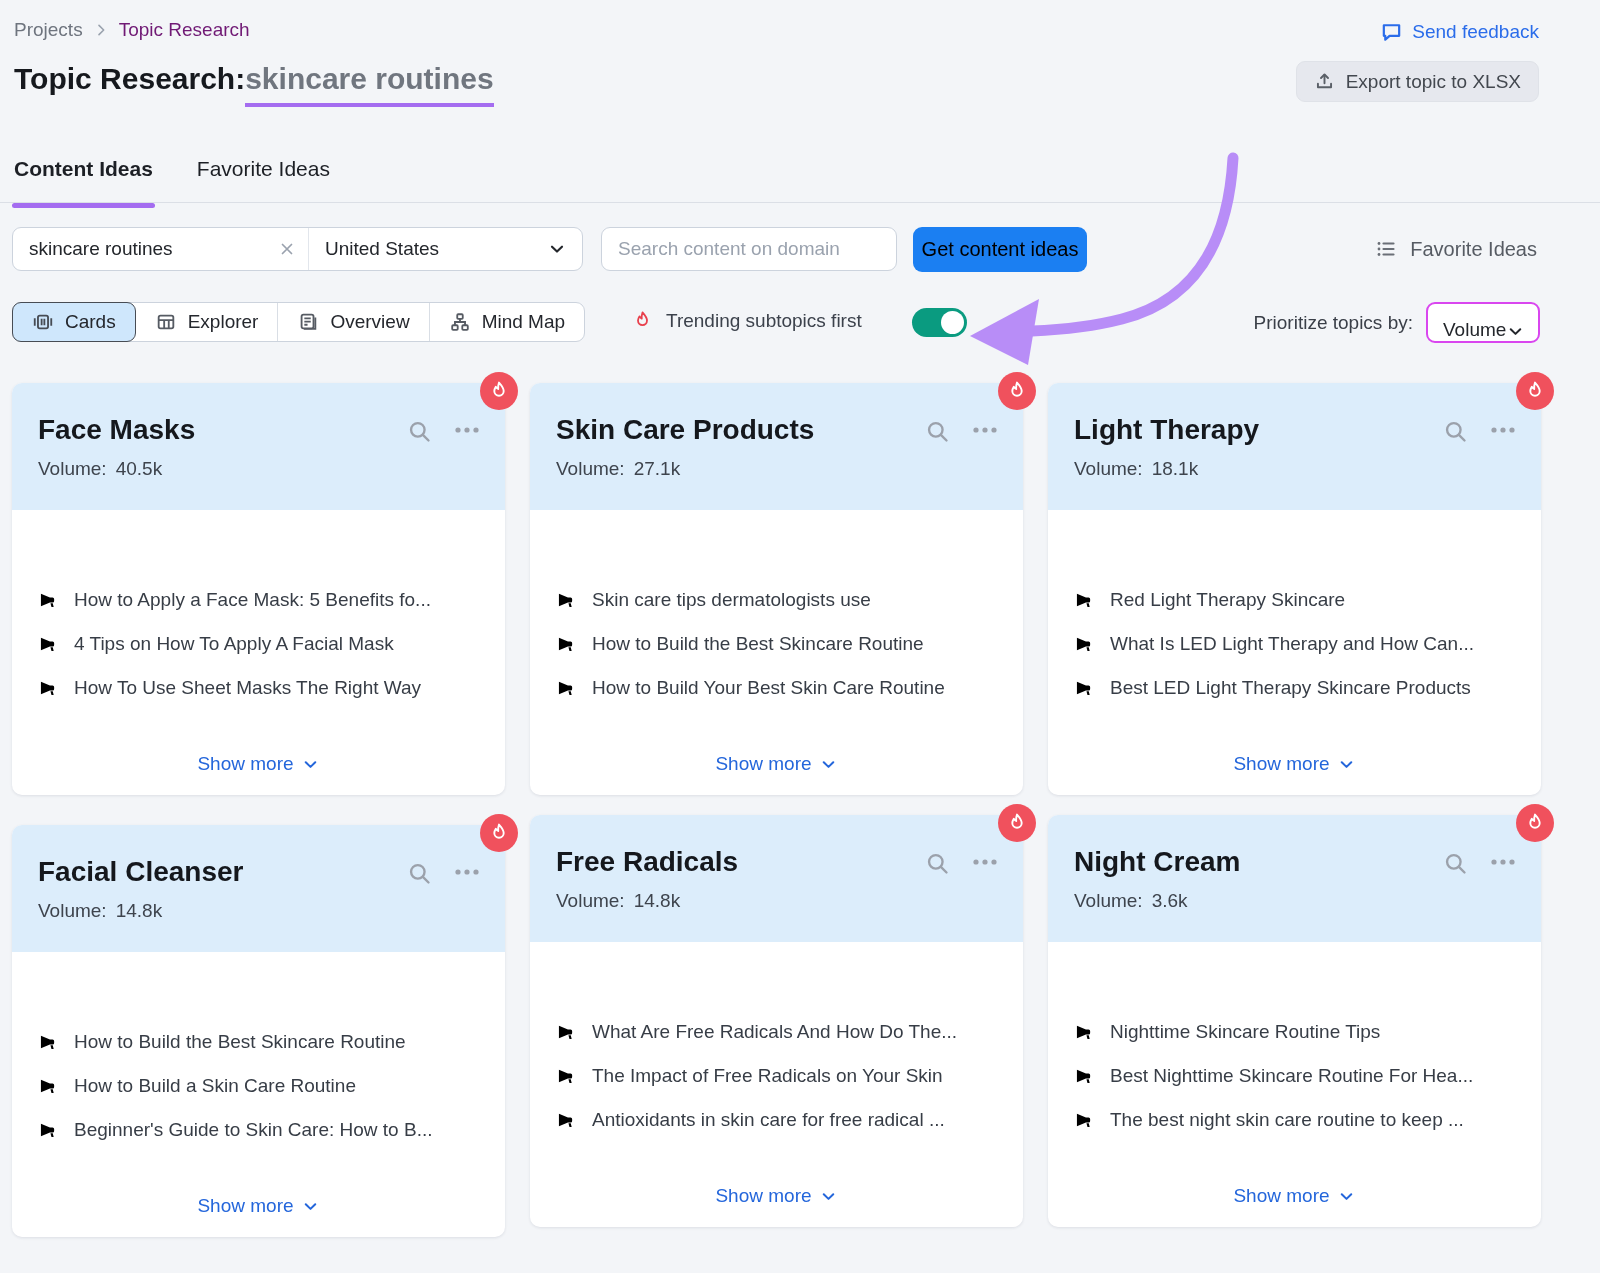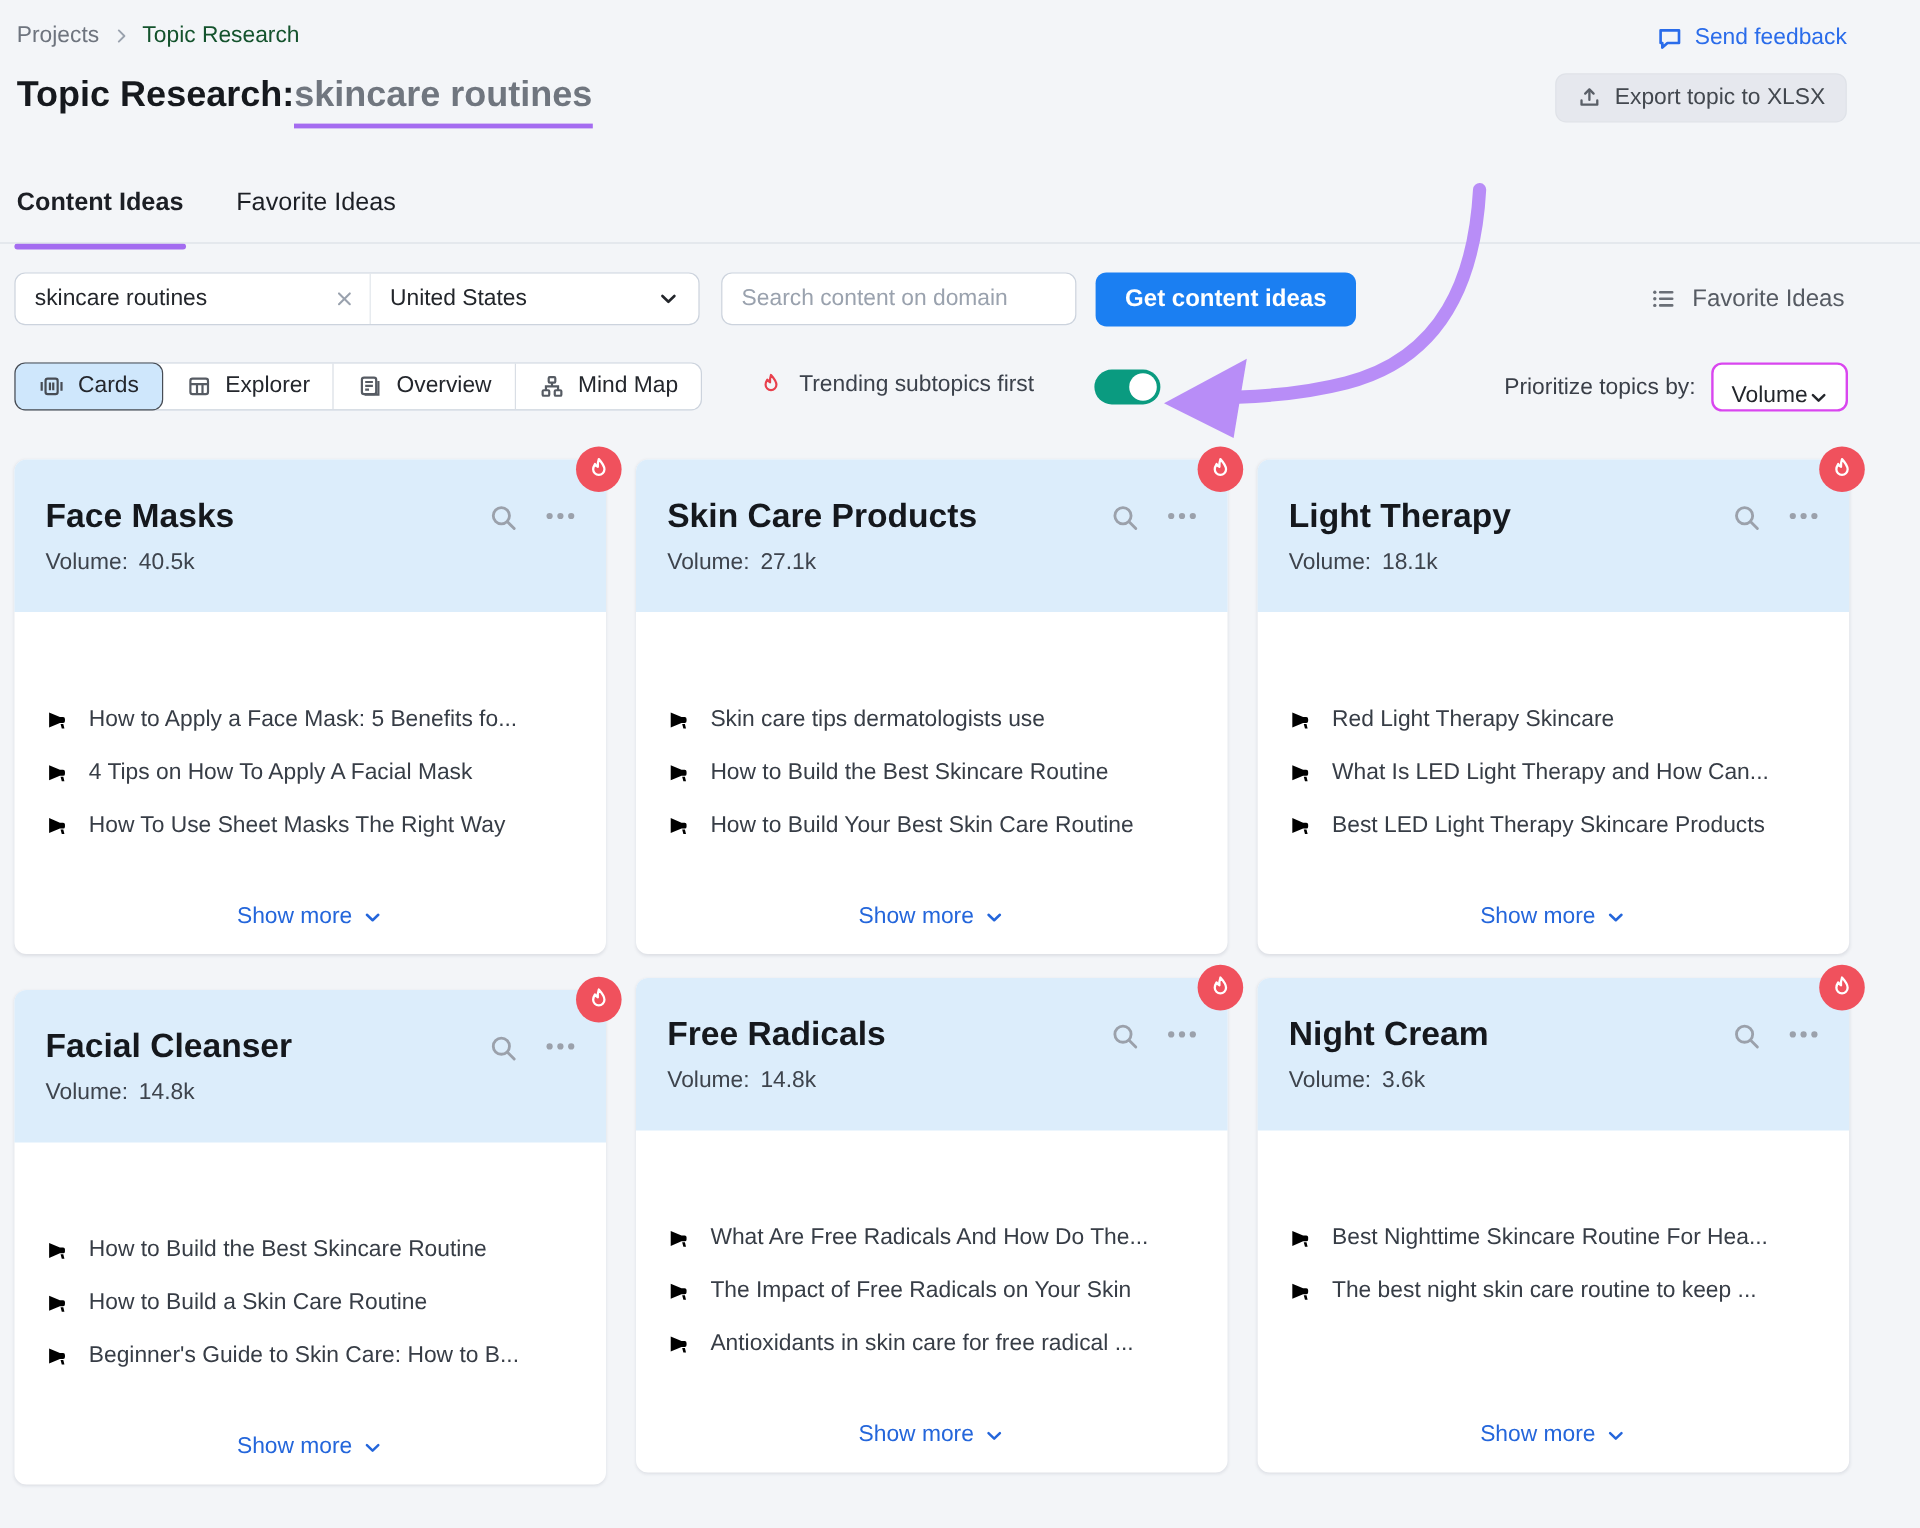--- a/index.html
+++ b/index.html
@@ -7,21 +7,21 @@
   #app {
     position:relative; width:1600px; height:1273px;
     background:#f3f5f8; overflow:hidden;
     font-family:"Liberation Sans", sans-serif; color:#1a1d23;
   }
   svg { display:block; }
 
   
   .breadcrumb { position:absolute; left:14px; top:19px; display:flex; align-items:center; gap:10px; font-size:19px; }
   .breadcrumb .bc-root { color:#6e747e; cursor:pointer; }
-  .breadcrumb .bc-cur  { color:#14532d; }
+  .breadcrumb .bc-cur  { color:#701a75; }
   .send-feedback { position:absolute; top:20px; right:61px; display:flex; align-items:center; gap:9px;
     color:#2a6cea; font-size:19px; cursor:pointer; }
   .export-btn { position:absolute; top:61px; right:61px; height:41px; display:flex; align-items:center; gap:11px;
     background:#e6e8ee; border:1px solid #dfe2e8; border-radius:9px; padding:0 17px; font-size:19px; color:#43484f; cursor:pointer; }
 
   .page-title { position:absolute; left:14px; top:62px; font-size:30px; font-weight:700; color:#16191e; display:flex; }
   .page-title .query { color:#70767f; border-bottom:4px solid #a46cf0; padding-bottom:7px; }
 
   
   .tabs { position:absolute; left:14px; top:157px; display:flex; gap:44px; font-size:21px; }
@@ -36,22 +36,22 @@
   .query-part { flex:0 0 278px; display:flex; align-items:center; padding:0 8px 0 16px; border-right:1px solid #e2e6ec; }
   .query-part input { border:none; outline:none; flex:1; font-size:19px; font-family:inherit; color:#23262b; background:transparent; min-width:0; }
   .clear-x { flex:none; padding:4px; cursor:pointer; }
   .region-part { flex:1; display:flex; align-items:center; justify-content:space-between; padding:0 15px 0 16px;
     font-size:19px; color:#23262b; cursor:pointer; }
 
   .domain-input { position:absolute; left:601px; top:227px; width:296px; height:44px; background:#fff;
     border:1px solid #ccd3dd; border-radius:9px; padding:0 16px; font-size:19px; font-family:inherit; color:#23262b; outline:none; }
   .domain-input::placeholder { color:#9aa2ae; }
 
-  .cta-btn { position:absolute; left:913px; top:227px; width:217px; height:45px; background:#1b7ff2; border:none;
-    border-radius:9px; color:#ffffff; font-size:20px; font-weight:700; font-family:inherit;
+  .cta-btn { position:absolute; left:913px; top:227px; width:174px; height:45px; background:#1b7ff2; border:none;
+    border-radius:9px; color:#000000; font-size:20px; font-weight:400; font-family:inherit;
     display:flex; align-items:center; justify-content:center; cursor:pointer; }
 
   .fav-ideas { position:absolute; top:237px; right:63px; display:flex; align-items:center; gap:12px;
     font-size:20px; color:#565b63; cursor:pointer; }
 
   
   .views { position:absolute; left:12px; top:302px; display:flex; height:40px; background:#fff;
     border:1px solid #ccd3dd; border-radius:9px; }
   .seg { display:flex; align-items:center; gap:11px; padding:0 19px; font-size:19px; color:#24272d;
     border-right:1px solid #d9dee5; cursor:pointer; }
@@ -590,20 +590,26 @@
           <svg width="28" height="10" viewBox="0 0 28 10">
             <g fill="#9ba1ab">
               <circle cx="5" cy="5" r="2.6"></circle>
               <circle cx="14" cy="5" r="2.6"></circle>
               <circle cx="23" cy="5" r="2.6"></circle>
             </g>
           </svg>
         </span>
     </div>
     <div class="items">
+      <div class="item first">
+          <svg class="meg" width="22" height="22" viewBox="0 0 24 24">
+            <use href="#i-meg"></use>
+          </svg>
+          <span>Nighttime Skincare Routine Tips</span>
+        </div>
       <div class="item">
           <svg class="meg" width="22" height="22" viewBox="0 0 24 24">
             <use href="#i-meg"></use>
           </svg>
           <span>Best Nighttime Skincare Routine For Hea...</span>
         </div>
       <div class="item">
           <svg class="meg" width="22" height="22" viewBox="0 0 24 24">
             <use href="#i-meg"></use>
           </svg>

